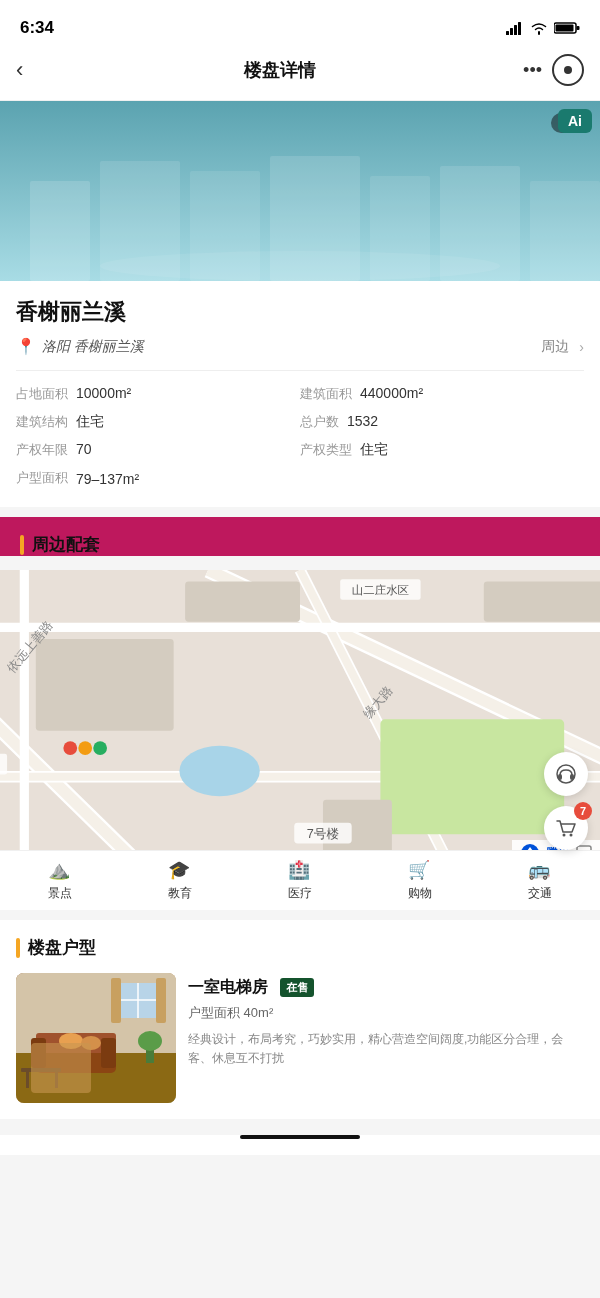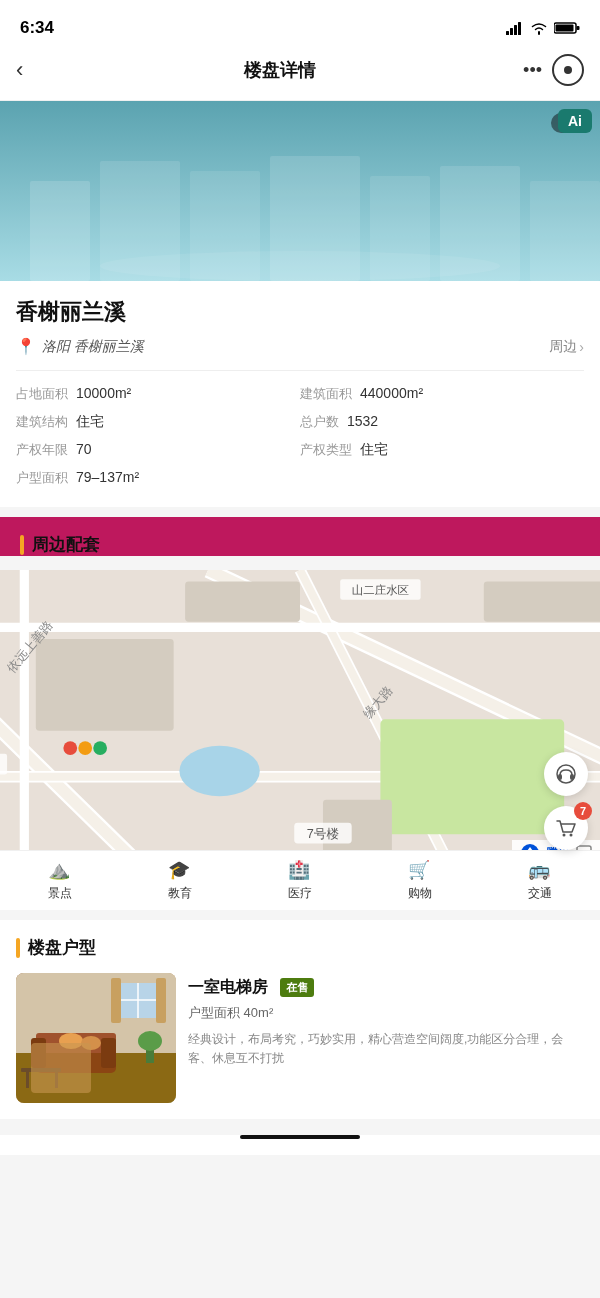--- a/index.html
+++ b/index.html
@@ -138,21 +138,21 @@
       font-size: 16px;
     }
     .location-text {
       font-size: 14px;
       color: #555;
       font-style: italic;
     }
     .nearby-btn {
       display: flex;
       align-items: center;
-      gap: 2px;
+      gap: 10px;
       color: #888;
       font-size: 14px;
       cursor: pointer;
     }
     .nearby-arrow {
       font-size: 14px;
       color: #aaa;
     }
 
     
@@ -333,21 +333,21 @@
       padding-top: 4px;
     }
     .house-type-title {
       font-size: 16px;
       font-weight: 600;
       color: #111;
       margin-bottom: 6px;
     }
     .house-type-badge {
       display: inline-block;
-      background: #4d7c0f;
+      background: #14532d;
       color: #fff;
       font-size: 11px;
       padding: 2px 6px;
       border-radius: 3px;
       margin-left: 8px;
       vertical-align: middle;
     }
     .house-type-area {
       font-size: 13px;
       color: #666;
@@ -490,21 +490,21 @@
 
     <div class="detail-item">
       <span class="detail-label">产权年限</span>
       <span class="detail-value">70</span>
     </div>
     <div class="detail-item">
       <span class="detail-label">产权类型</span>
       <span class="detail-value">住宅</span>
     </div>
 
-    <div class="detail-item" style="grid-column: 1 / -1;">
+    <div class="detail-item" style="grid-column: 1 / -1; align-items: flex-end;">
       <span class="detail-label">户型面积</span>
       <span class="detail-value">79–137m²</span>
     </div>
   </div>
 </div>
 
 <div class="section-gap"></div>
 
 <div class="section">
   <div class="section-header">

